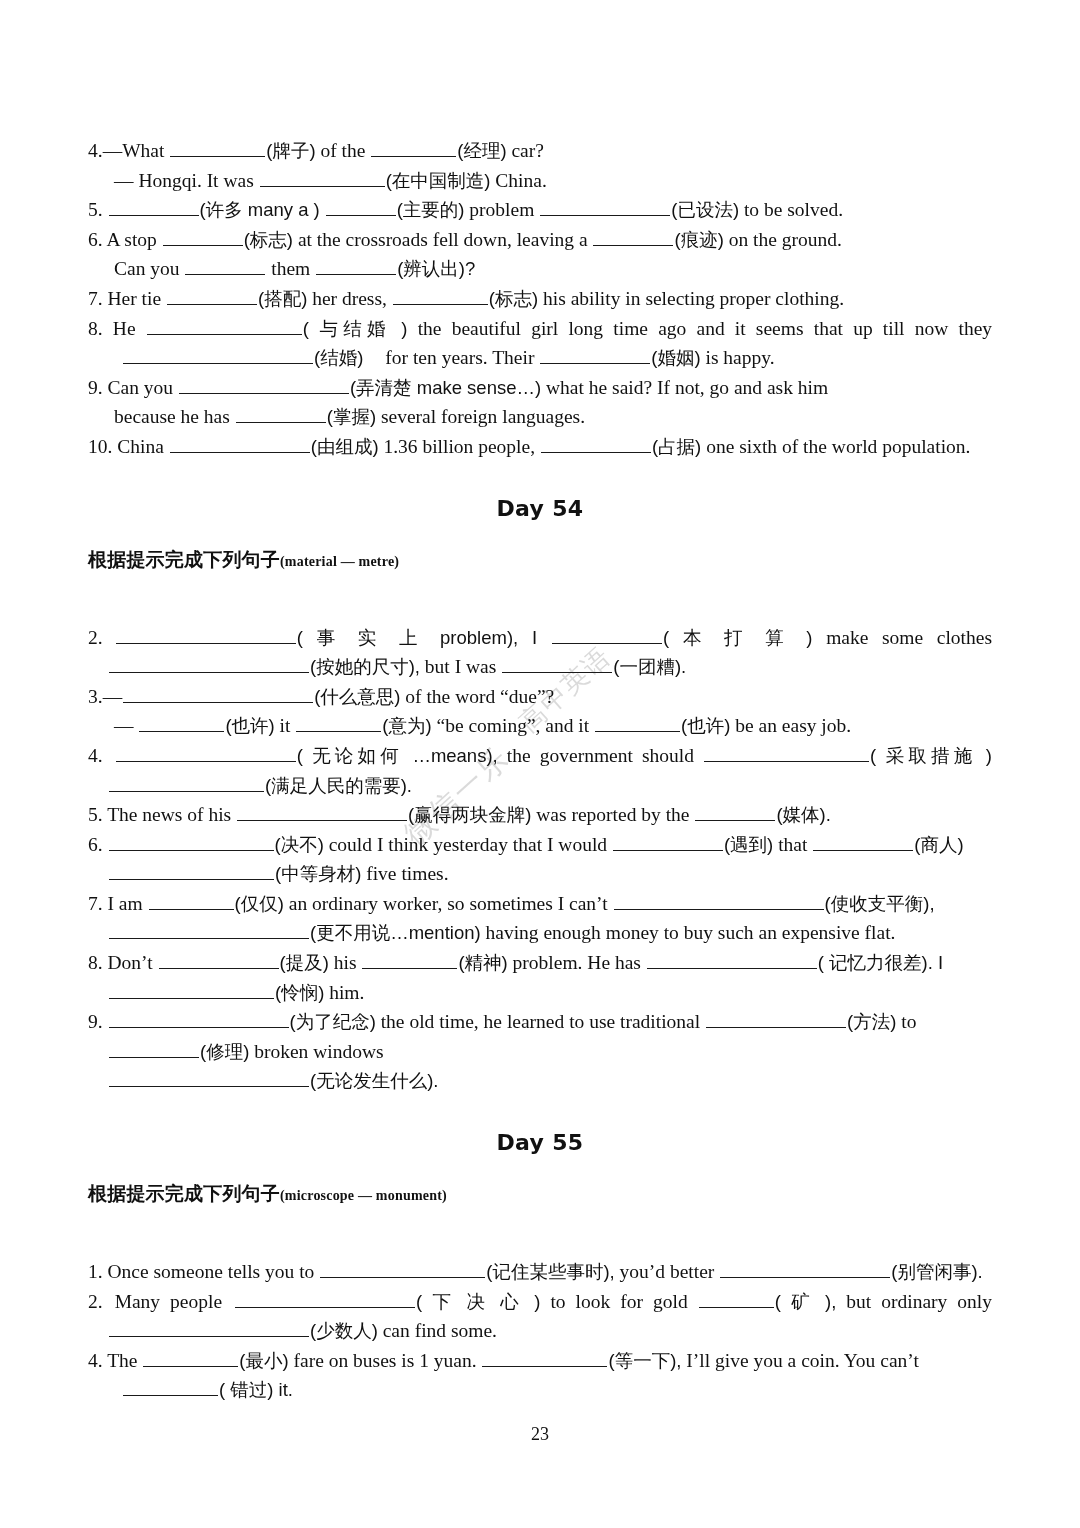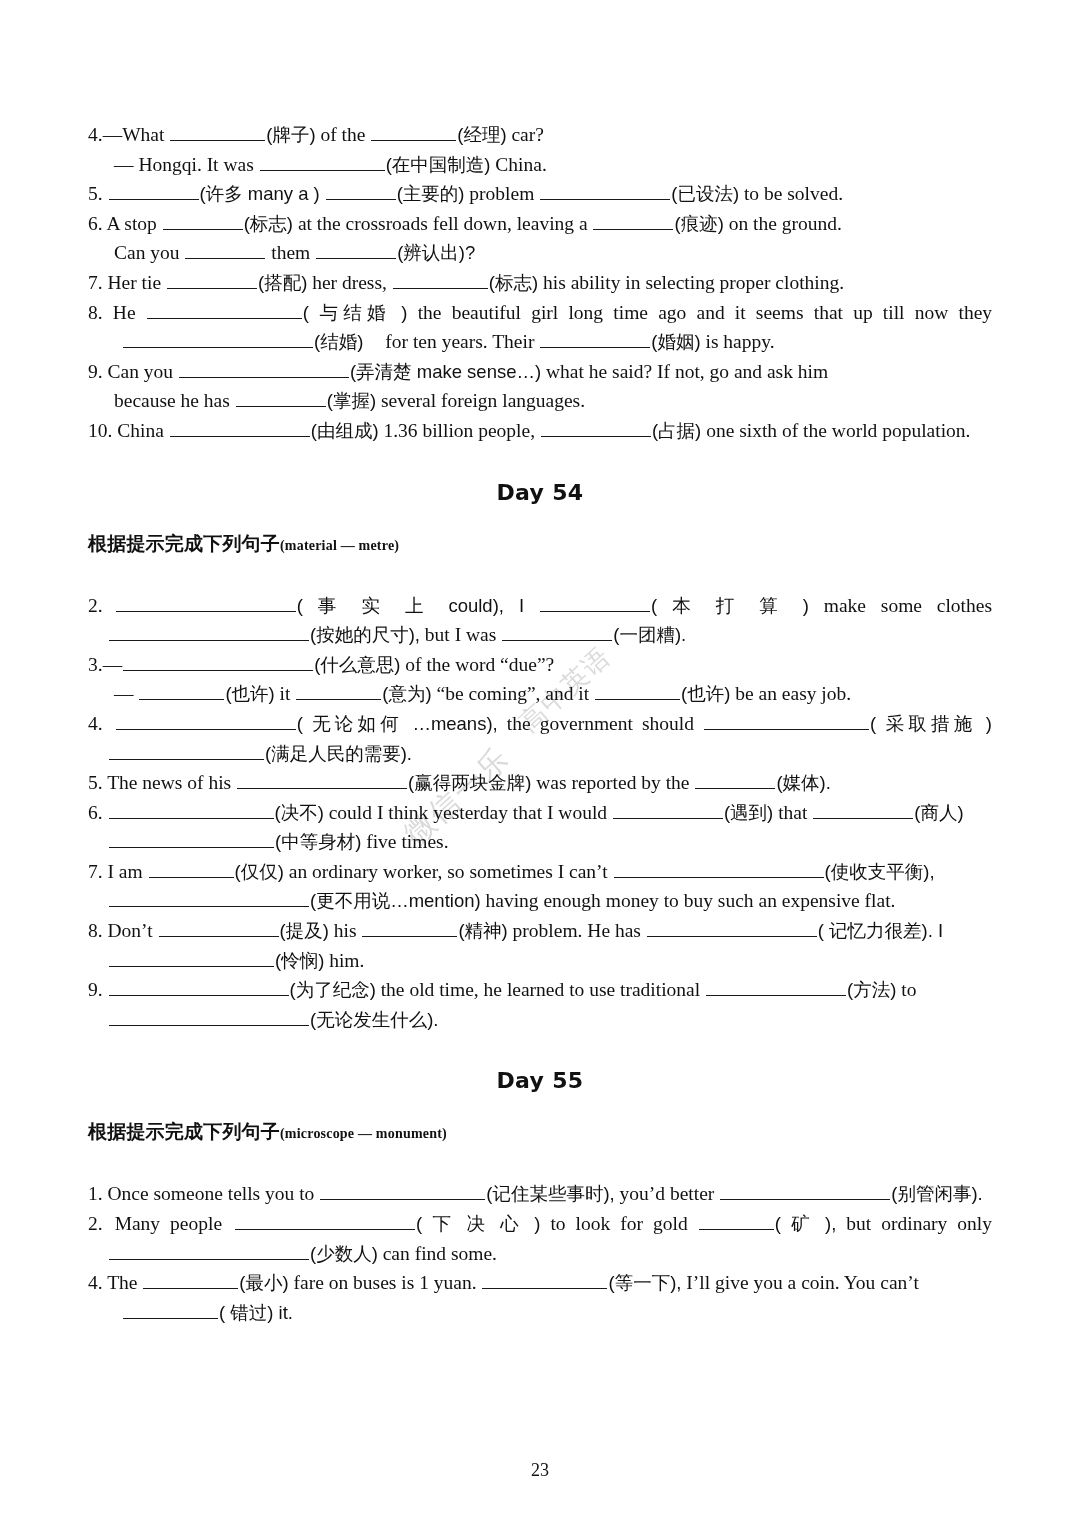--- a/index.html
+++ b/index.html
@@ -60,21 +60,21 @@
     left: 88px;
     top: 120px;
     width: 904px;
     z-index: 2;
   }
 
   
   .q {
     font-size: 19.5px;
     line-height: 29.6px;
-    margin: 0 0 0 0;
+    margin: 16px 0 0 0;
     text-align: justify;
     text-justify: inter-word;
   }
   .q + .q { margin-top: 0px; }
 
   .line {
     display: block;
     white-space: normal;
   }
   .line.justify {
@@ -146,21 +146,20 @@
   .gap-4 { height: 34px; }
 
   .page-number {
     position: absolute;
     left: 0;
     top: 1424px;
     width: 1080px;
     text-align: center;
     font-size: 18px;
     z-index: 2;
-    margin-top: 36px;
   }
   .sp2 { display: inline-block; width: 12px; }
   .sp3 { display: inline-block; width: 22px; }
 </style>
 </head>
 <body>
 
 <div class="page">
 
   <div class="watermark">
@@ -203,21 +202,21 @@
     </div>
 
     <div class="gap-4"></div>
     <div class="day-title">Day 54</div>
     <div class="gap-3"></div>
     <div class="instruction"><span>根据提示完成下列句子</span><span class="en">(material — metre)</span></div>
     <div class="gap-4"></div>
 
 
     <div class="q">
-      <span class="line justify"><span class="num">2.</span><span class="sp2"></span><span class="bl w180"></span><span class="cn">( 事 实 上 could), I</span> <span class="bl w110"></span><span class="cn">( 本 打 算 )</span> <span>make some clothes</span></span>
+      <span class="line justify"><span class="num">2.</span><span class="sp2"></span><span class="bl w180"></span><span class="cn">( 事 实 上 problem), I</span> <span class="bl w110"></span><span class="cn">( 本 打 算 )</span> <span>make some clothes</span></span>
       <span class="line indent2"><span class="bl w200"></span><span class="cn">(按她的尺寸),</span> <span>but I was</span> <span class="bl w110"></span><span class="cn">(一团糟).</span></span>
     </div>
 
     <div class="q">
       <span class="line"><span class="num">3.</span><span>—</span><span class="bl w190"></span><span class="cn">(什么意思)</span> <span>of the word “due”?</span></span>
       <span class="line indent"><span>—</span> <span class="bl w85"></span><span class="cn">(也许)</span> <span>it</span> <span class="bl w85"></span><span class="cn">(意为)</span> <span>“be coming”, and it</span> <span class="bl w85"></span><span class="cn">(也许)</span> <span>be an easy job.</span></span>
     </div>
 
     <div class="q">
       <span class="line justify"><span class="num">4.</span><span class="sp2"></span><span class="bl w180"></span><span class="cn">( 无论如何 …means),</span> <span>the government should</span> <span class="bl w165"></span><span class="cn">( 采取措施 )</span></span>
@@ -238,20 +237,21 @@
       <span class="line indent2"><span class="bl w200"></span><span class="cn">(更不用说…mention)</span> <span>having enough money to buy such an expensive flat.</span></span>
     </div>
 
     <div class="q">
       <span class="line"><span class="num">8.</span> <span>Don’t</span> <span class="bl w120"></span><span class="cn">(提及)</span> <span>his</span> <span class="bl w95"></span><span class="cn">(精神)</span> <span>problem. He has</span> <span class="bl w170"></span><span class="cn">( 记忆力很差). I</span></span>
       <span class="line indent2"><span class="bl w165"></span><span class="cn">(怜悯)</span> <span>him.</span></span>
     </div>
 
     <div class="q">
       <span class="line"><span class="num">9.</span> <span class="bl w180"></span><span class="cn">(为了纪念)</span> <span>the old time, he learned to use traditional</span> <span class="bl w140"></span><span class="cn">(方法)</span> <span>to</span></span>
+      <span class="line indent2"><span class="bl w90"></span><span class="cn">(修理)</span> <span>broken windows</span></span>
     </div>
 
     <div class="q">
       <span class="line indent2"><span class="bl w200"></span><span class="cn">(无论发生什么).</span></span>
     </div>
 
     <div class="gap-4"></div>
     <div class="day-title">Day 55</div>
     <div class="gap-3"></div>
     <div class="instruction"><span>根据提示完成下列句子</span><span class="en">(microscope — monument)</span></div>

